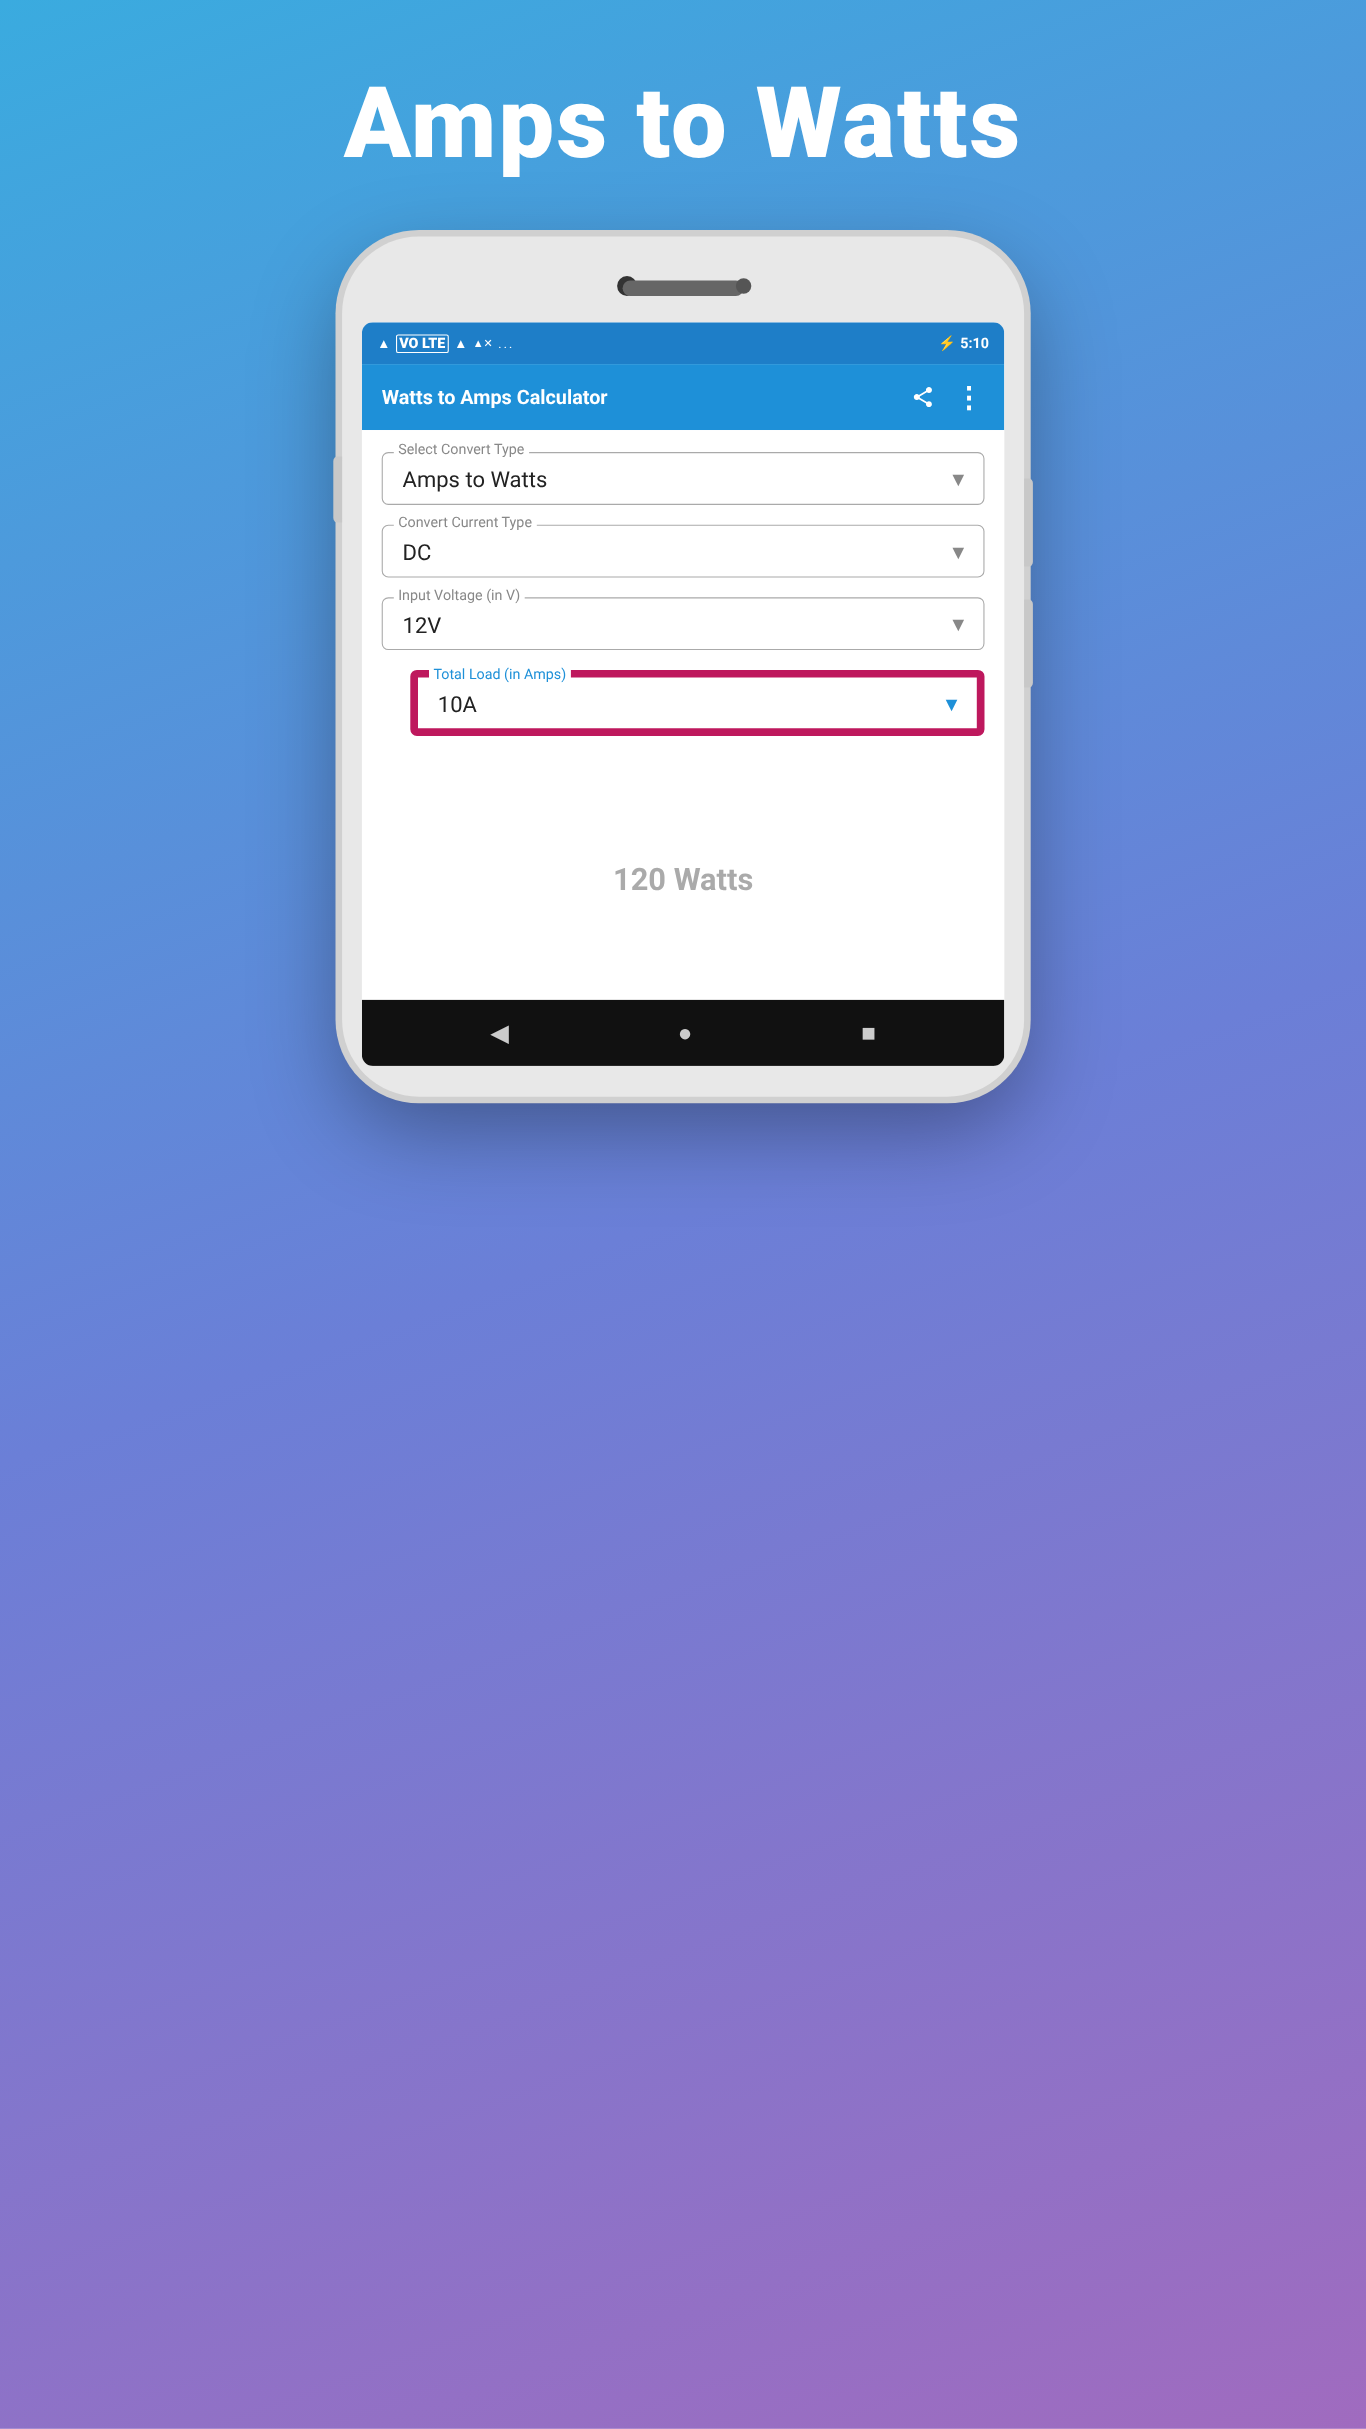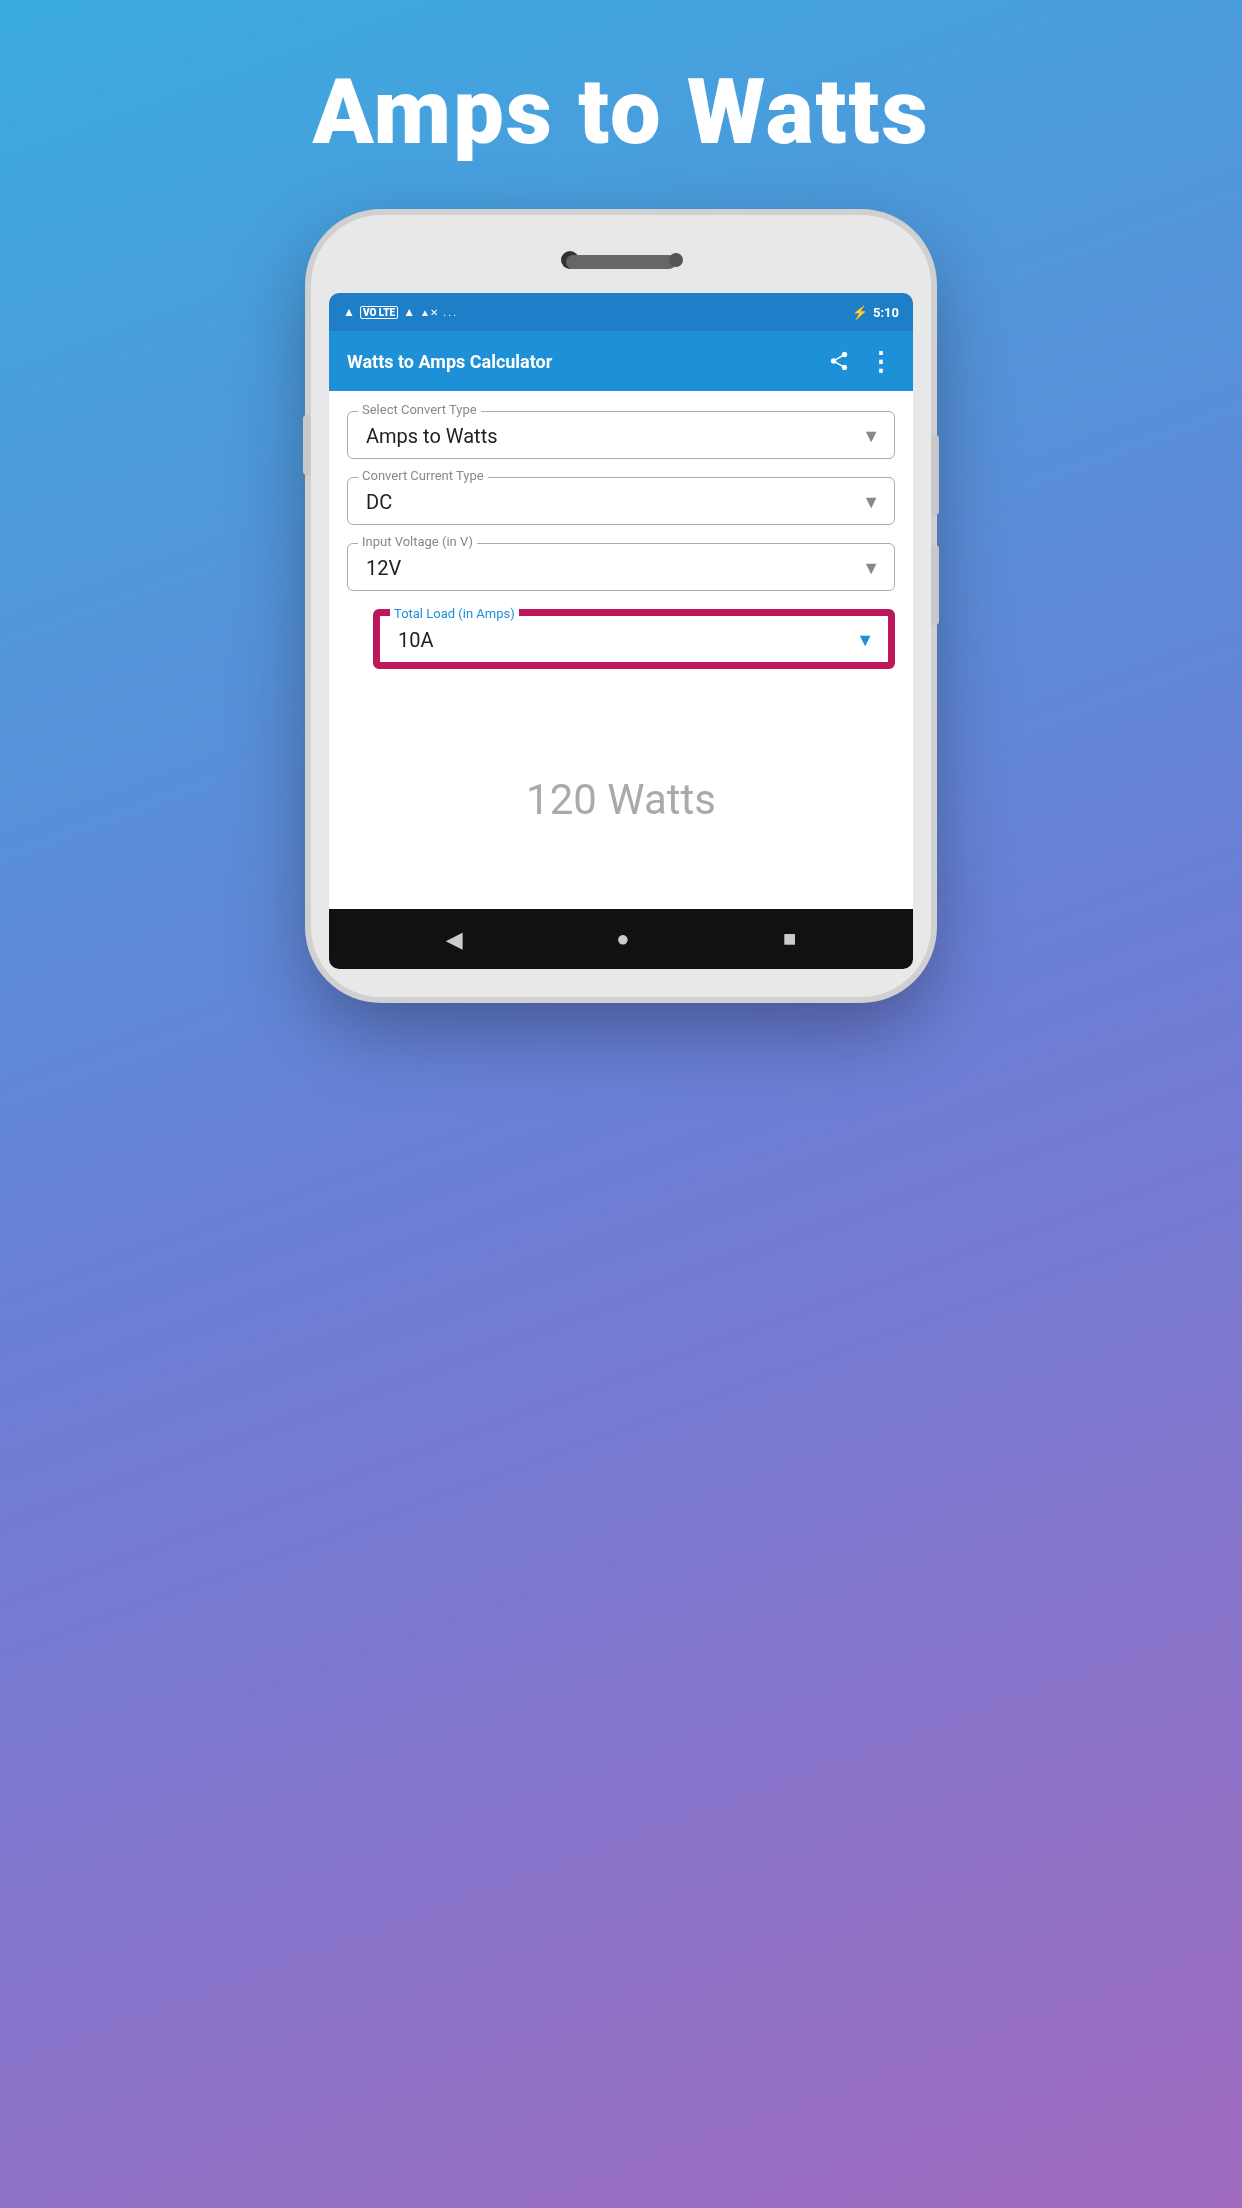--- a/index.html
+++ b/index.html
@@ -109,21 +109,21 @@
     }
 
     .status-right {
       display: flex;
       align-items: center;
       gap: 4px;
       font-size: 13px;
       font-weight: 700;
     }
     .lte-badge {
-      font-size: 10px;
+      font-size: 13px;
       font-weight: 900;
       border: 1px solid #fff;
       padding: 0 2px;
       border-radius: 2px;
     }
     .dots { letter-spacing: 2px; font-size: 11px; }
 
     
     .app-bar {
       background: #1e90d8;
@@ -232,23 +232,23 @@
       background: #fff;
       display: flex;
       justify-content: center;
       align-items: center;
       padding: 80px 18px;
       flex: 1;
       min-height: 220px;
     }
 
     .result-text {
-      font-size: 42px;
+      font-size: 28px;
       color: #aaa;
-      font-weight: 400;
+      font-weight: 700;
     }
 
     
     .phone-nav-bar {
       background: #111;
       display: flex;
       justify-content: space-around;
       align-items: center;
       padding: 14px 40px;
       height: 60px;

